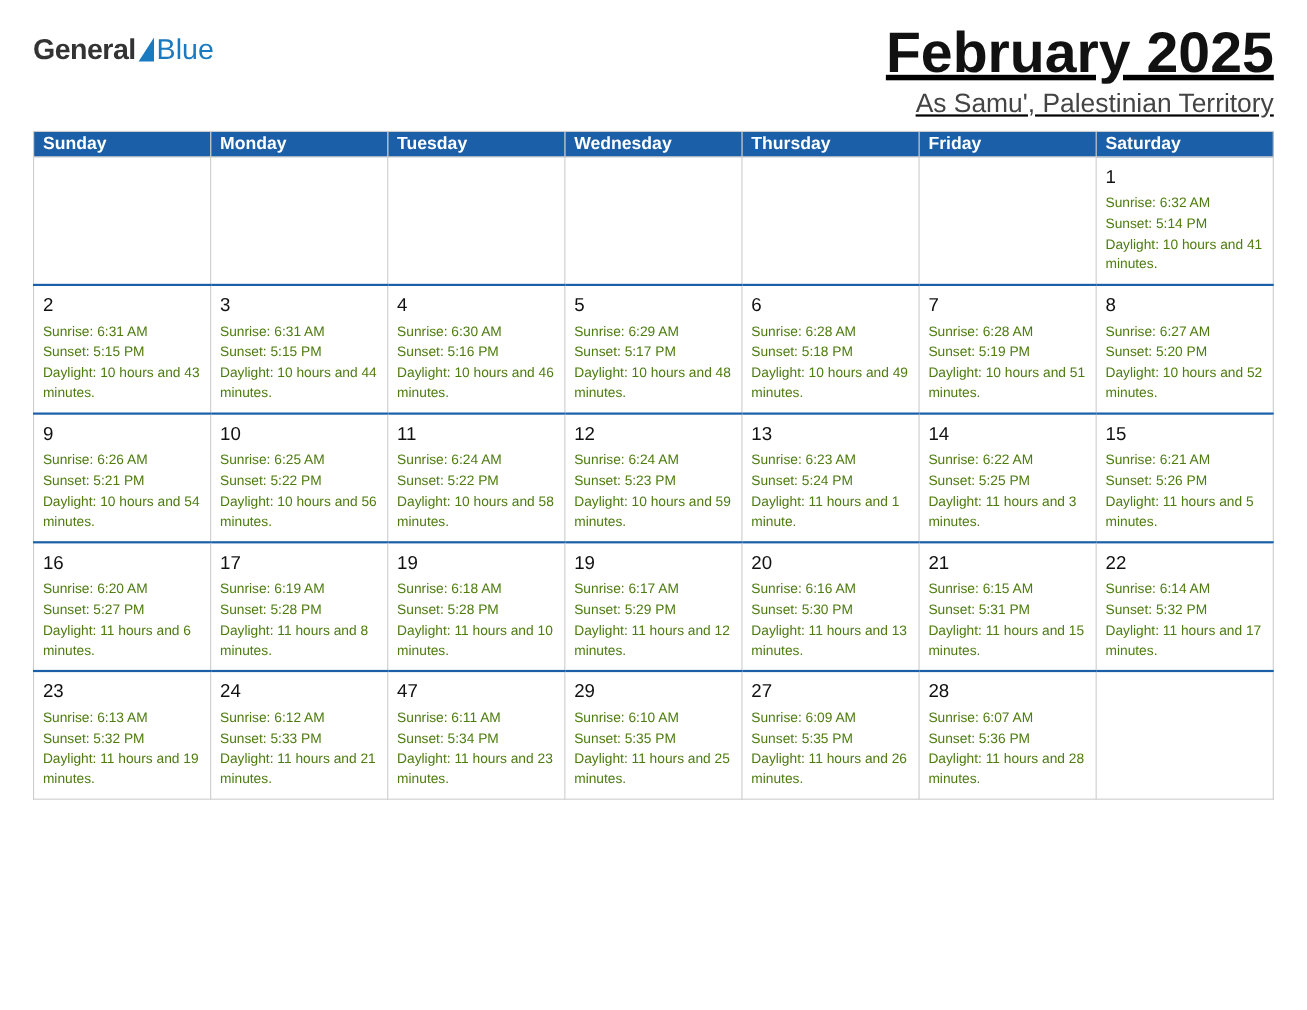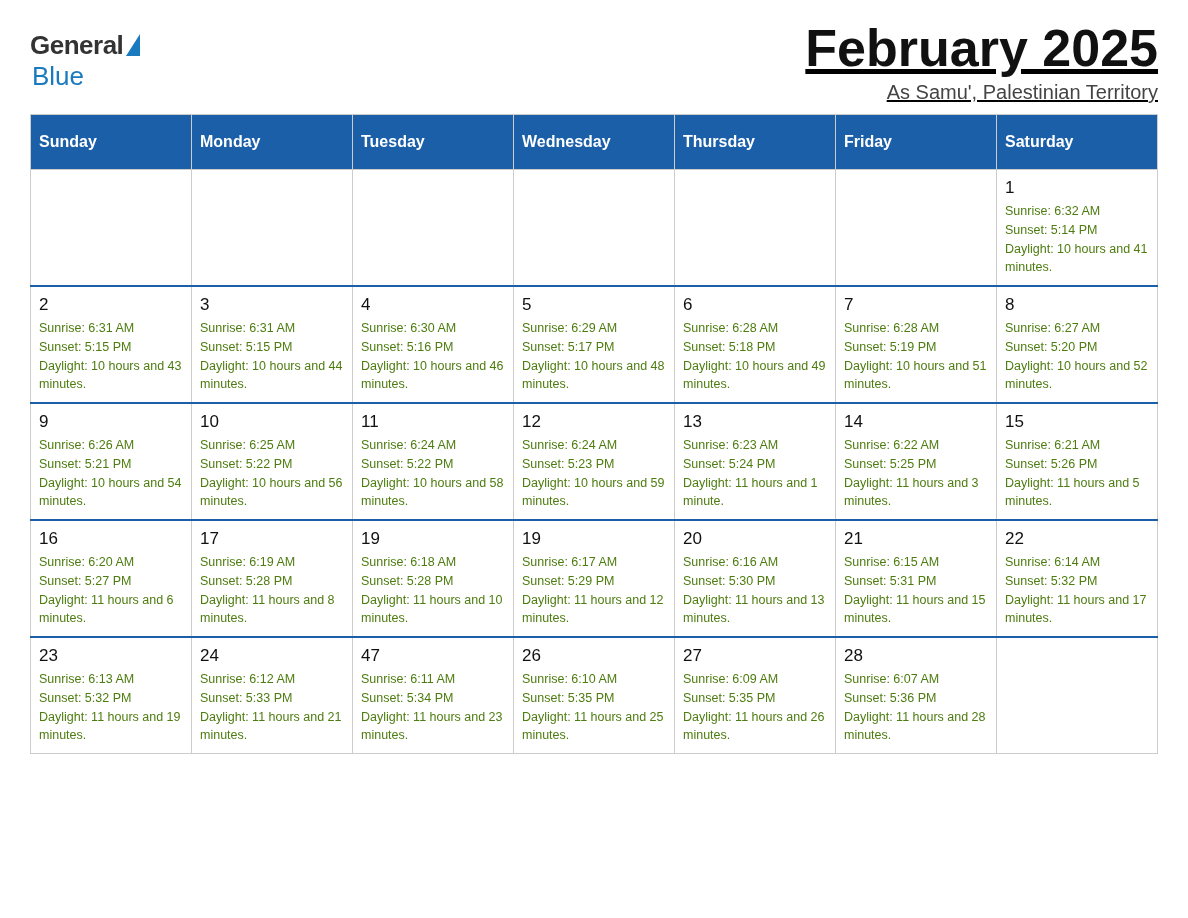--- a/index.html
+++ b/index.html
@@ -11,21 +11,21 @@
       min-height: 918px;
     }
     .header {
       display: flex;
       justify-content: space-between;
       align-items: flex-start;
       margin-bottom: 10px;
     }
     .logo {
       display: flex;
-      flex-direction: column;
+      flex-direction: row;
       align-items: flex-start;
       margin-top: 10px;
       justify-content: space-between;
     }
     .logo-top {
       display: flex;
       align-items: center;
     }
     .logo-general {
       font-size: 26px;
@@ -51,35 +51,35 @@
       text-align: right;
       text-decoration: underline;
     }
     .calendar-title {
       font-size: 52px;
       font-weight: bold;
       color: #111;
       line-height: 1.1;
     }
     .calendar-subtitle {
-      font-size: 20px;
+      font-size: 24px;
       color: #444;
       margin-top: 4px;
     }
     .calendar-table {
       width: 100%;
       border-collapse: collapse;
       margin-top: 10px;
     }
     .calendar-table th {
       background-color: #1a5fa8;
       color: #fff;
       font-size: 16px;
       font-weight: bold;
-      padding: 18px 8px;
+      padding: 2px 8px;
       text-align: left;
       border: 1px solid #ccc;
     }
     .calendar-table td {
       vertical-align: top;
       border: 1px solid #ccc;
       padding: 8px;
       width: 14.28%;
       min-height: 100px;
       font-size: 13px;
@@ -245,21 +245,21 @@
         </td>
         <td>
           <div class="day-number">24</div>
           <div class="day-info">Sunrise: 6:12 AM<br>Sunset: 5:33 PM<br>Daylight: 11 hours and 21 minutes.</div>
         </td>
         <td>
           <div class="day-number">47</div>
           <div class="day-info">Sunrise: 6:11 AM<br>Sunset: 5:34 PM<br>Daylight: 11 hours and 23 minutes.</div>
         </td>
         <td>
-          <div class="day-number">26</div>
+          <div class="day-number">29</div>
           <div class="day-info">Sunrise: 6:10 AM<br>Sunset: 5:35 PM<br>Daylight: 11 hours and 25 minutes.</div>
         </td>
         <td>
           <div class="day-number">27</div>
           <div class="day-info">Sunrise: 6:09 AM<br>Sunset: 5:35 PM<br>Daylight: 11 hours and 26 minutes.</div>
         </td>
         <td>
           <div class="day-number">28</div>
           <div class="day-info">Sunrise: 6:07 AM<br>Sunset: 5:36 PM<br>Daylight: 11 hours and 28 minutes.</div>
         </td>

